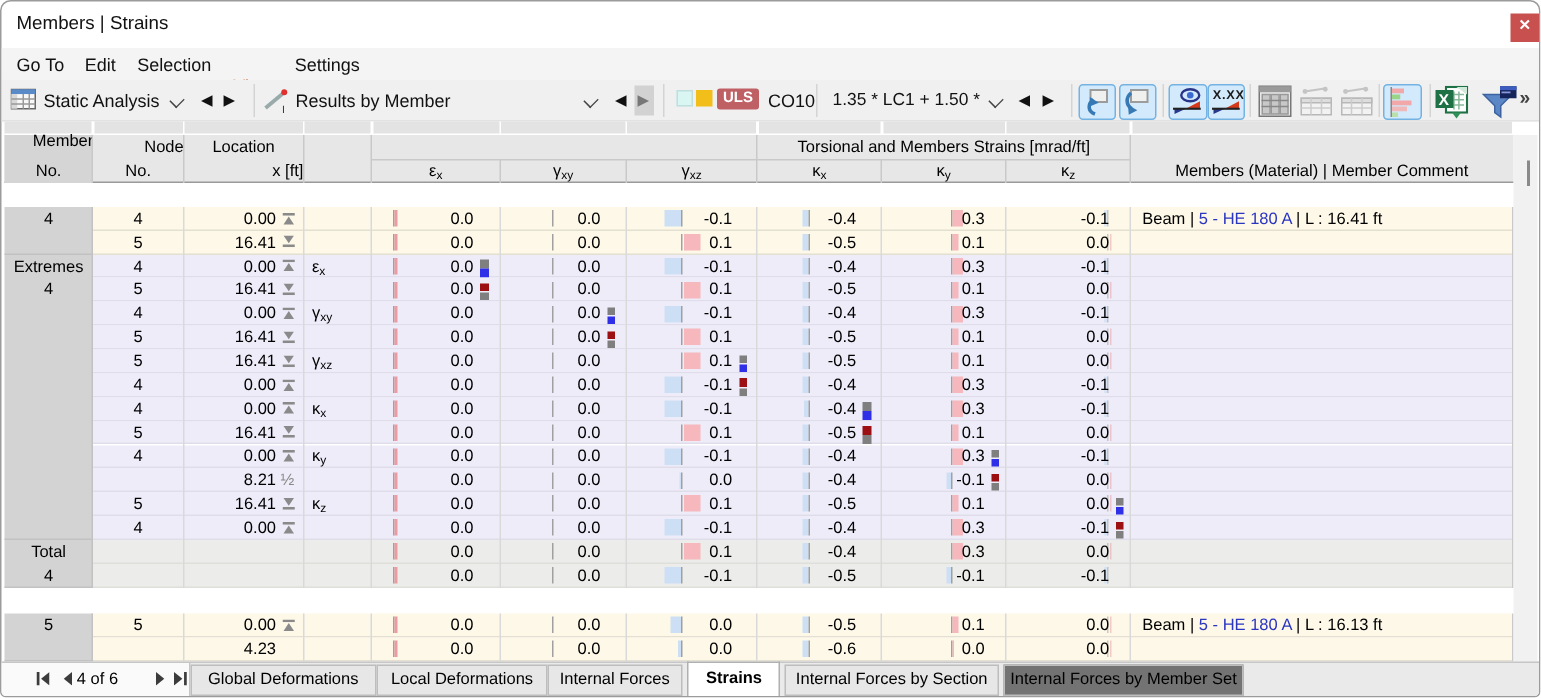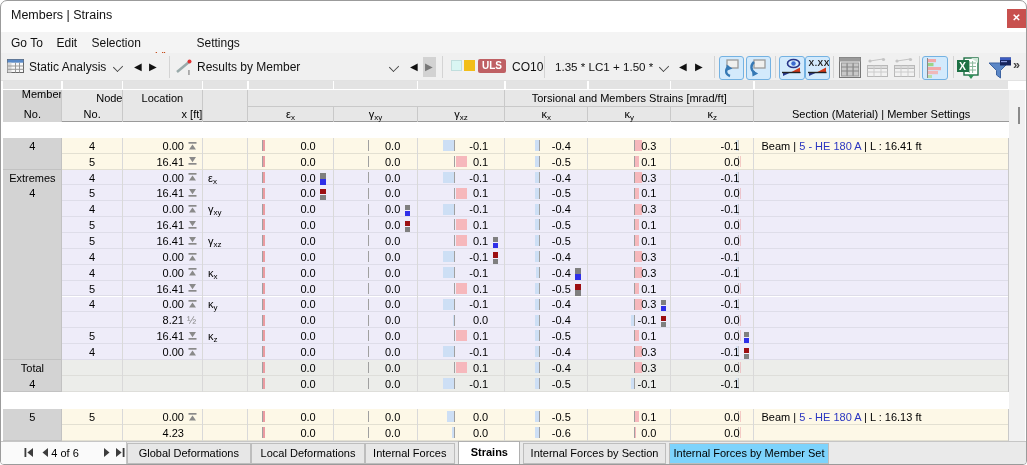--- a/index.html
+++ b/index.html
@@ -147,21 +147,21 @@
 <div class="ab" style="left:752.3px;top:80px;width:1.4px;height:8.5px;background:#fff"></div>
 <div class="ab" style="left:2px;top:88.5px;width:1005.5px;height:32.8px;background:#e7e7e7;border-bottom:1.3px solid #9a9a9a"></div>
 <div class="ab" style="left:2px;top:88.5px;width:58.8px;height:32.8px;background:#d5d5d5"></div>
 <div class="ab t11" style="left:2px;top:87px;width:78px;text-align:center;font-size:11px">Member</div>
 <div class="ab t11" style="left:2px;top:106.5px;width:58.8px;text-align:center;font-size:11px">No.</div>
 <div class="ab t11" style="left:60.8px;top:90.7px;width:60.7px;text-align:right;font-size:11px">Node</div>
 <div class="ab t11" style="left:60.8px;top:106.5px;width:60.7px;text-align:center;font-size:11px">No.</div>
 <div class="ab t11" style="left:121.5px;top:90.7px;width:79.80000000000001px;text-align:center;font-size:11px">Location</div>
 <div class="ab t11" style="left:121.5px;top:106.5px;width:79.80000000000001px;text-align:right;font-size:11px">x [ft]</div>
 <div class="ab t11" style="left:503.7px;top:90.7px;width:249.09999999999997px;text-align:center;font-size:11px">Torsional and Members Strains [mrad/ft]</div>
-<div class="ab t11" style="left:752.8px;top:106.5px;width:254.70000000000005px;text-align:center;font-size:11px">Section (Material) | Member Settings</div>
+<div class="ab t11" style="left:752.8px;top:106.5px;width:254.70000000000005px;text-align:center;font-size:11px">Members (Material) | Member Comment</div>
 <div class="ab t11" style="left:246.7px;top:106.5px;width:85.69999999999999px;text-align:center;font-size:11px">ε<span style="font-size:8px;vertical-align:-2px">x</span></div>
 <div class="ab t11" style="left:332.4px;top:106.5px;width:84.10000000000002px;text-align:center;font-size:11px">γ<span style="font-size:8px;vertical-align:-2px">xy</span></div>
 <div class="ab t11" style="left:416.5px;top:106.5px;width:87.19999999999999px;text-align:center;font-size:11px">γ<span style="font-size:8px;vertical-align:-2px">xz</span></div>
 <div class="ab t11" style="left:503.7px;top:106.5px;width:83.09999999999997px;text-align:center;font-size:11px">κ<span style="font-size:8px;vertical-align:-2px">x</span></div>
 <div class="ab t11" style="left:586.8px;top:106.5px;width:82.70000000000005px;text-align:center;font-size:11px">κ<span style="font-size:8px;vertical-align:-2px">y</span></div>
 <div class="ab t11" style="left:669.5px;top:106.5px;width:83.29999999999995px;text-align:center;font-size:11px">κ<span style="font-size:8px;vertical-align:-2px">z</span></div>
 <div class="ab" style="left:60.3px;top:88.5px;width:1px;height:32.8px;background:#c9c9c9"></div>
 <div class="ab" style="left:121.0px;top:88.5px;width:1px;height:32.8px;background:#c9c9c9"></div>
 <div class="ab" style="left:200.8px;top:88.5px;width:1px;height:32.8px;background:#c9c9c9"></div>
 <div class="ab" style="left:246.2px;top:88.5px;width:1px;height:32.8px;background:#c9c9c9"></div>
@@ -664,13 +664,13 @@
     </svg>
 <svg class="ab" style="left:114.5px;top:447px" width="9" height="9">
       <rect x="6.7" y="0" width="1.8" height="9" fill="#3c3c3c"></rect>
       <path d="M0 0 L5.6 4.5 L0 9 Z" fill="#3c3c3c"></path>
     </svg>
 <div class="ab" style="left:125.7px;top:441.5px;width:124.3px;height:21px;background:#e7e7e7;border:1px solid #bdbdbd;font-size:11px;text-align:center;line-height:19px;color:#000">Global Deformations</div>
 <div class="ab" style="left:250px;top:441.5px;width:114px;height:21px;background:#e7e7e7;border:1px solid #bdbdbd;font-size:11px;text-align:center;line-height:19px;color:#000">Local Deformations</div>
 <div class="ab" style="left:364px;top:441.5px;width:89.60000000000002px;height:21px;background:#e7e7e7;border:1px solid #bdbdbd;font-size:11px;text-align:center;line-height:19px;color:#000">Internal Forces</div>
 <div class="ab" style="left:457.4px;top:440px;width:61.89999999999998px;height:23px;background:#fff;border:1px solid #b0b0b0;border-bottom:none;font-size:11px;font-weight:bold;text-align:center;line-height:21px;color:#000">Strains</div>
 <div class="ab" style="left:521.7px;top:441.5px;width:143.5999999999999px;height:21px;background:#e7e7e7;border:1px solid #bdbdbd;font-size:11px;text-align:center;line-height:19px;color:#000">Internal Forces by Section</div>
-<div class="ab" style="left:667.7px;top:441.5px;width:160.69999999999993px;height:21px;background:#7dd3fc;border:1px solid #bdbdbd;font-size:11px;text-align:center;line-height:19px;color:#000">Internal Forces by Member Set</div>
+<div class="ab" style="left:667.7px;top:441.5px;width:160.69999999999993px;height:21px;background:#737373;border:1px solid #bdbdbd;font-size:11px;text-align:center;line-height:19px;color:#000">Internal Forces by Member Set</div>
 </div>
 </body></html>

